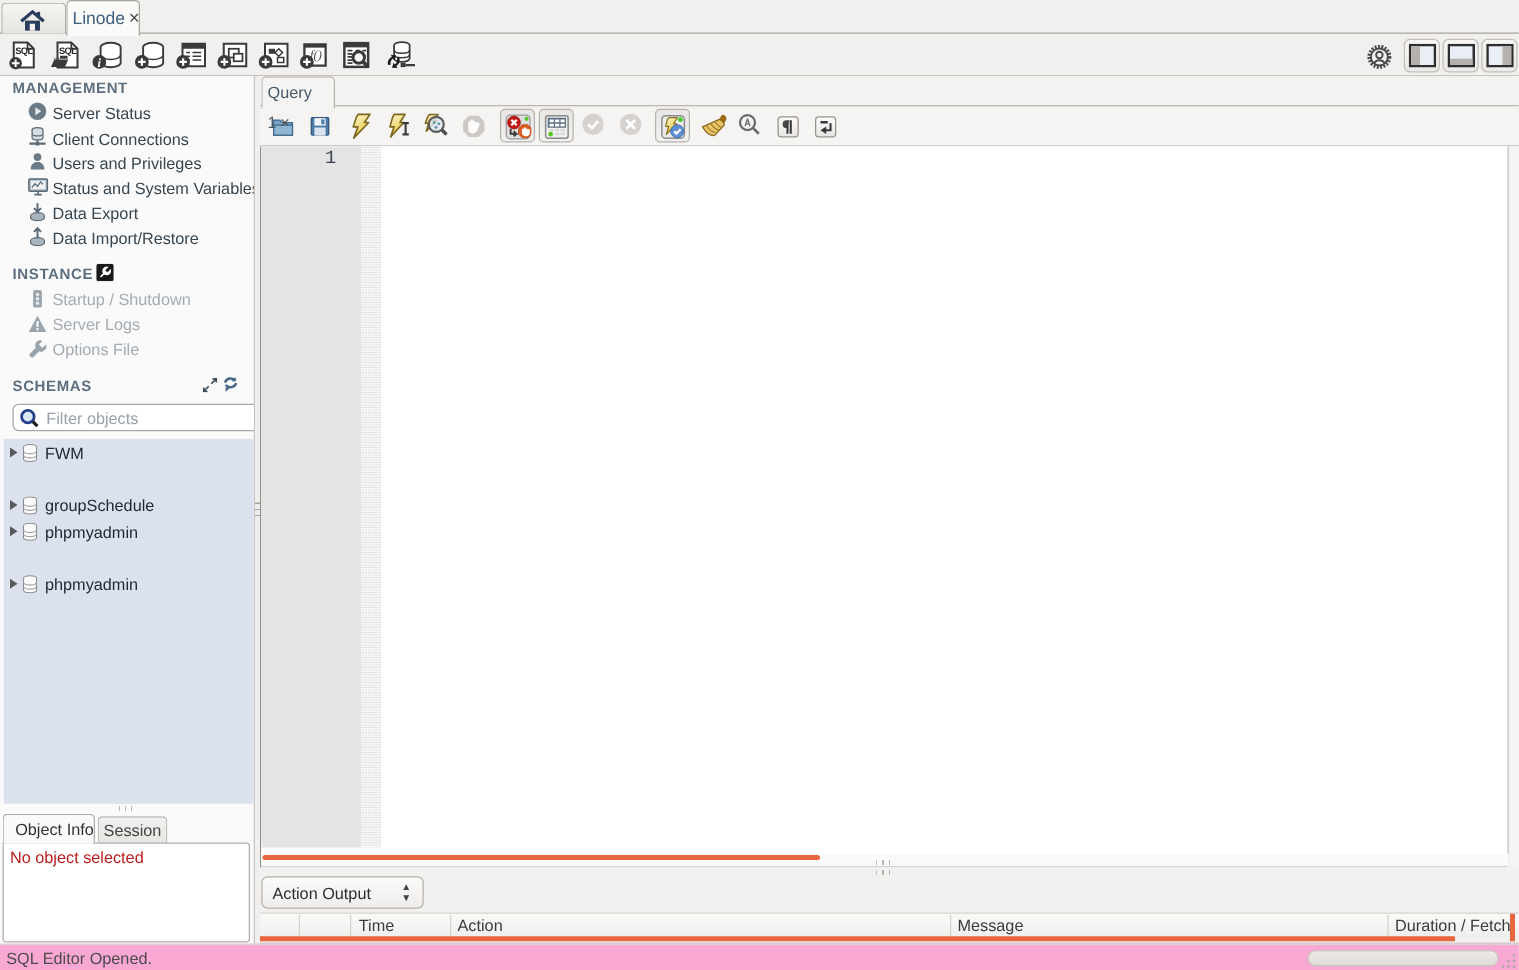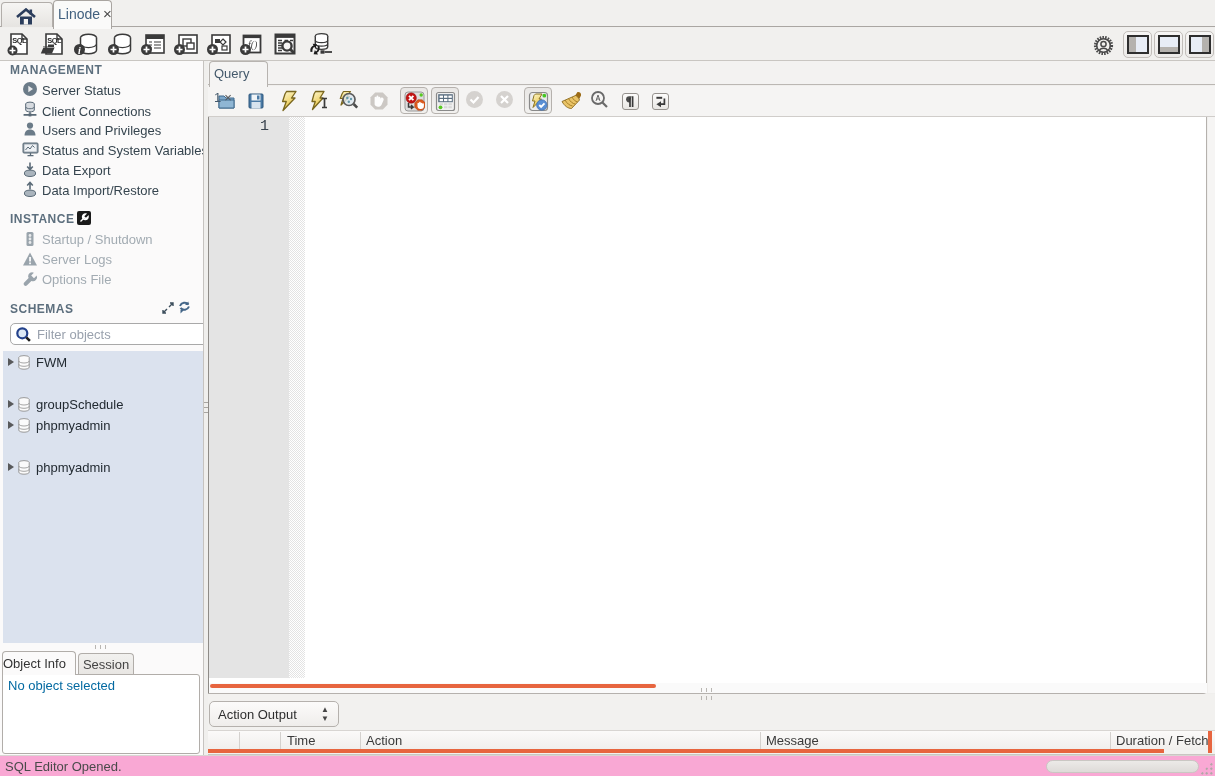--- a/index.html
+++ b/index.html
@@ -20,23 +20,23 @@
 .sitem { position:absolute; left:42px; font-size:13px; color:#36454f; white-space:nowrap; }
 .sitem.dis { color:#a2abb2; }
 .sico { position:absolute; left:22px; }
 #filterbox { position:absolute; left:10px; top:262px; width:204px; height:22px; background:#fff; border:1px solid #a9a9a9; border-radius:5px; }
 #filterbox span { position:absolute; left:26px; top:3px; font-size:13px; color:#99a1ad; }
 #tree { position:absolute; left:3px; top:290px; width:200px; height:292px; background:#dbe2ee; }
 .trow { position:absolute; left:0; width:100%; height:21px; }
 .trow .arr { position:absolute; left:5px; top:6px; width:0; height:0; border-left:6px solid #58595b; border-top:4.5px solid transparent; border-bottom:4.5px solid transparent; }
 .trow .txt { position:absolute; left:33px; top:3px; font-size:13px; color:#222a31; }
 .trow svg { position:absolute; left:14px; top:3px; width:14px; height:15px; }
-#oitab { position:absolute; left:2px; top:590px; width:74px; height:24px; background:#fbfafa; border:1px solid #b1ada9; border-bottom:none; border-radius:4px 4px 0 0; font-size:13px; color:#333; text-align:left; line-height:24px; z-index:2;}
+#oitab { position:absolute; left:2px; top:590px; width:74px; height:24px; background:#fbfafa; border:1px solid #b1ada9; border-bottom:none; border-radius:4px 4px 0 0; font-size:13px; color:#333; text-align:right; line-height:24px; z-index:2;}
 #sestab { position:absolute; left:78px; top:592px; width:56px; height:22px; background:linear-gradient(#f2f1ef,#e7e5e2); border:1px solid #b1ada9; border-bottom:none; border-radius:4px 4px 0 0; font-size:13px; color:#444; text-align:center; line-height:22px; }
-#infobox { position:absolute; left:2px; top:613px; width:198px; height:80px; background:#fff; border:1px solid #b1ada9; border-radius:0 3px 3px 3px; font-size:13px; color:#0369a1; padding:3px 5px; }
+#infobox { position:absolute; left:2px; top:613px; width:198px; height:80px; background:#fff; border:1px solid #b1ada9; border-radius:0 3px 3px 3px; font-size:13px; color:#b91c1c; padding:3px 5px; }
 
 #qtabbar { position:absolute; left:208px; top:61px; width:1007px; height:24px; background:#f3f2f1; border-bottom:1px solid #bbb7b3; }
 #qtab { position:absolute; left:1px; top:0px; width:59px; height:26px; z-index:2; background:#f5f4f3; border:1px solid #b7b3af; border-bottom:none; border-radius:4px 4px 0 0; font-size:13px; color:#44596b; line-height:24px; padding-left:4px; }
 #qtab .x { color:#555; margin-left:3px; }
 #qtoolbar { position:absolute; left:208px; top:86px; width:1007px; height:31px; background:#f5f4f3; border-bottom:1px solid #d0cdca; }
 .qico { position:absolute; top:4px; }
 .togglebtn { position:absolute; top:1px; width:28px; height:27px; border:1px solid #b5b1ad; border-radius:4px; background:linear-gradient(#e9e7e5,#f2f1ef); }
 .togglebtn svg { position:absolute; left:3px; top:3px; }
 .smallbtn { position:absolute; top:7px; width:17px; height:17px; border:1px solid #96928e; border-radius:3px; background:linear-gradient(#fdfcfb,#e9e7e4); }
 .smallbtn svg { position:absolute; left:0px; top:0px; }

